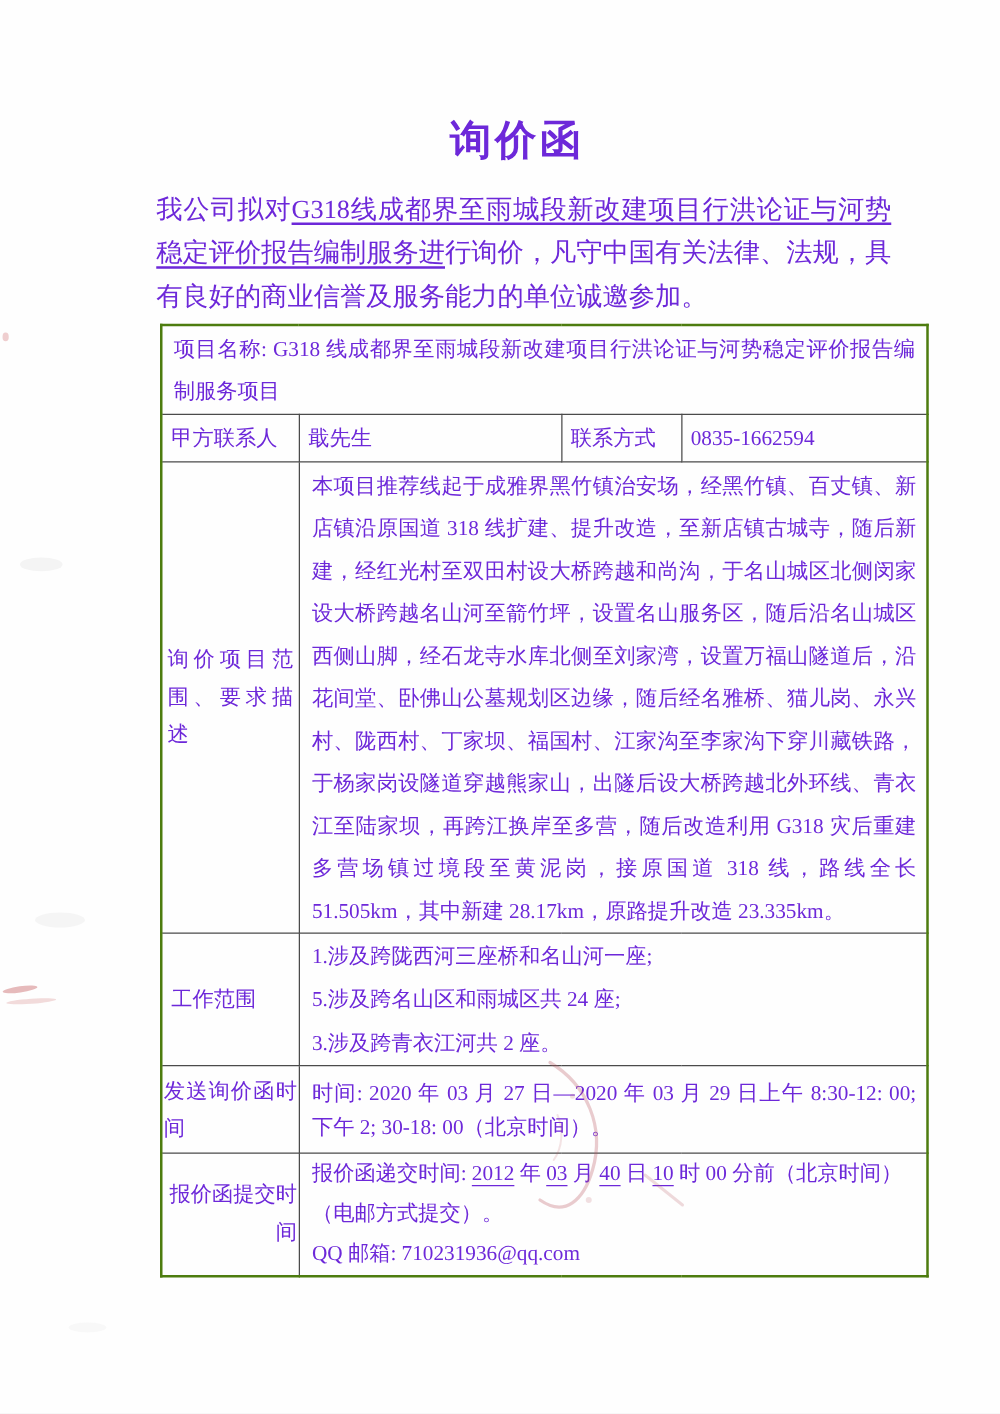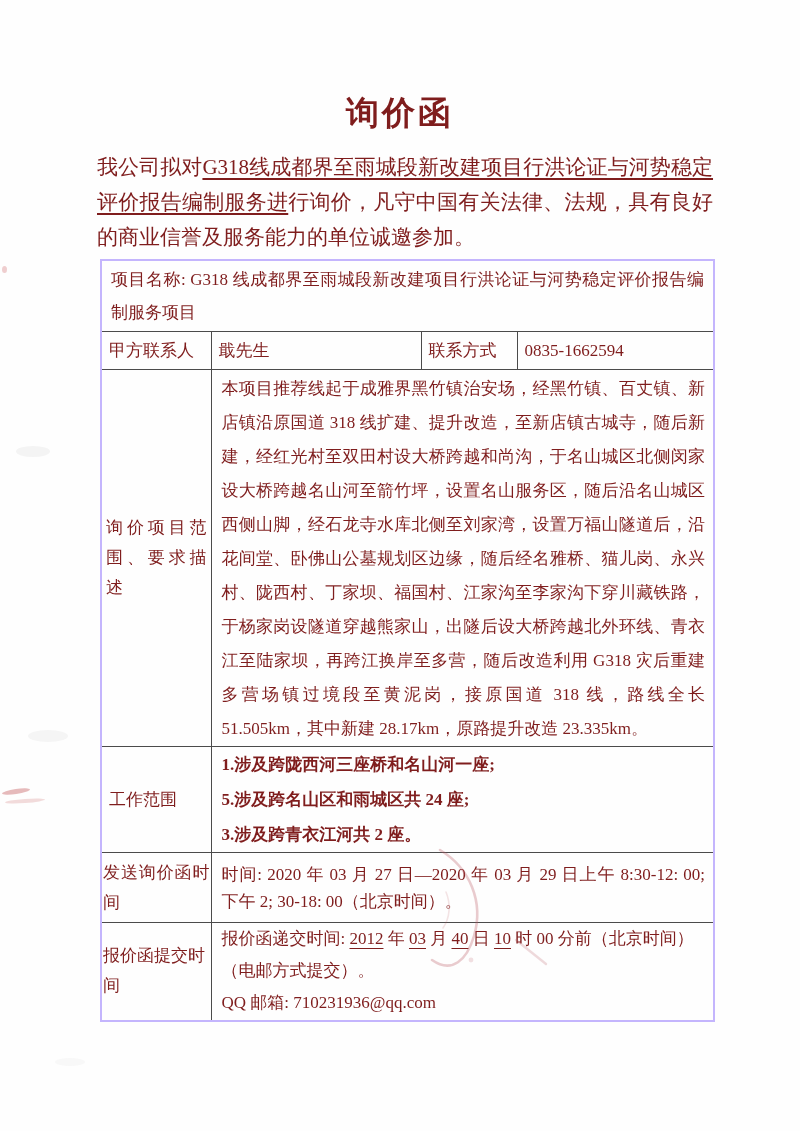--- a/index.html
+++ b/index.html
@@ -3,24 +3,25 @@
 <meta charset="utf-8">
 <style>
   html,body{margin:0;padding:0;}
   body{background:#e9e9e9;}
   .page{
     position:relative;
     width:800px;height:1131px;
     margin:0 auto;
     background:#fefefe;
     font-family:"Liberation Serif","DejaVu Serif",serif;
-    color:#7f1d1d;
+    color:#6d28d9;
     overflow:hidden;
     box-sizing:border-box;
     padding-top:90px;
+    padding-left:28px;
   }
   .title{
     margin:0;
     text-align:center;
     font-size:33px;
     font-weight:700;
     letter-spacing:3px;
     line-height:46px;
   }
   .intro{
@@ -29,49 +30,49 @@
     line-height:35px;
     text-align:justify;
     text-justify:inter-ideograph;
   }
   .u{ text-decoration:underline; text-underline-offset:4px; }
   table.inquiry{
     margin:4px 1px 0 100px;
     width:613px;
     border-collapse:collapse;
     table-layout:fixed;
-    border:2px solid #c4b5fd;
+    border:2px solid #4d7c0f;
   }
   table.inquiry td{
     border:1.5px solid #4b4b4b;
     font-size:17px;
     vertical-align:middle;
     box-sizing:border-box;
     overflow:hidden;
   }
   td.fullcell{ padding:2px 9px; line-height:33px; text-align:justify; }
   td.lbl{ padding:0 7px; }
   td.lbl-scope{
     font-size:16px; padding:0 4px;
     text-align:justify; text-justify:inter-ideograph;
     line-height:30px;
   }
   td.lbl-send{
     text-align:justify; text-justify:inter-ideograph;
     line-height:30px;
   }
-  td.lbl-center{ text-align:left; line-height:30px; }
+  td.lbl-center{ text-align:right; line-height:30px; }
   td.desc{
     padding:2px 8px 0 10px;
     line-height:34px;
     text-align:justify;
     text-justify:inter-ideograph;
     vertical-align:top;
   }
-  td.items{ padding:0 8px 0 10px; line-height:35px; vertical-align:middle;font-weight:bold; }
+  td.items{ padding:0 8px 0 10px; line-height:35px; vertical-align:middle; }
   td.timecell{ padding:0 8px 0 10px; line-height:27px; vertical-align:middle; text-align:justify; }
   td.submitcell{ padding:0 8px 0 10px; line-height:32px; vertical-align:middle; }
   .qq-line{ display:block;font-family:Liberation Serif, serif; }
   
   .stamp{ position:absolute; left:388px; top:832px; pointer-events:none; }
   .artifact{ position:absolute; pointer-events:none; border-radius:50%; }
   .a1{ left:2px;  top:789px; width:28px; height:5px; background:rgba(193,77,80,.38); transform:rotate(-8deg); }
   .a2{ left:5px;  top:799px; width:40px; height:4px; background:rgba(200,95,95,.22); transform:rotate(-4deg); }
   .a3{ left:2px;  top:266px; width:5px;  height:7px; background:rgba(205,95,100,.30); }
   .a4{ left:16px; top:446px; width:34px; height:11px; background:rgba(125,125,125,.08); }

